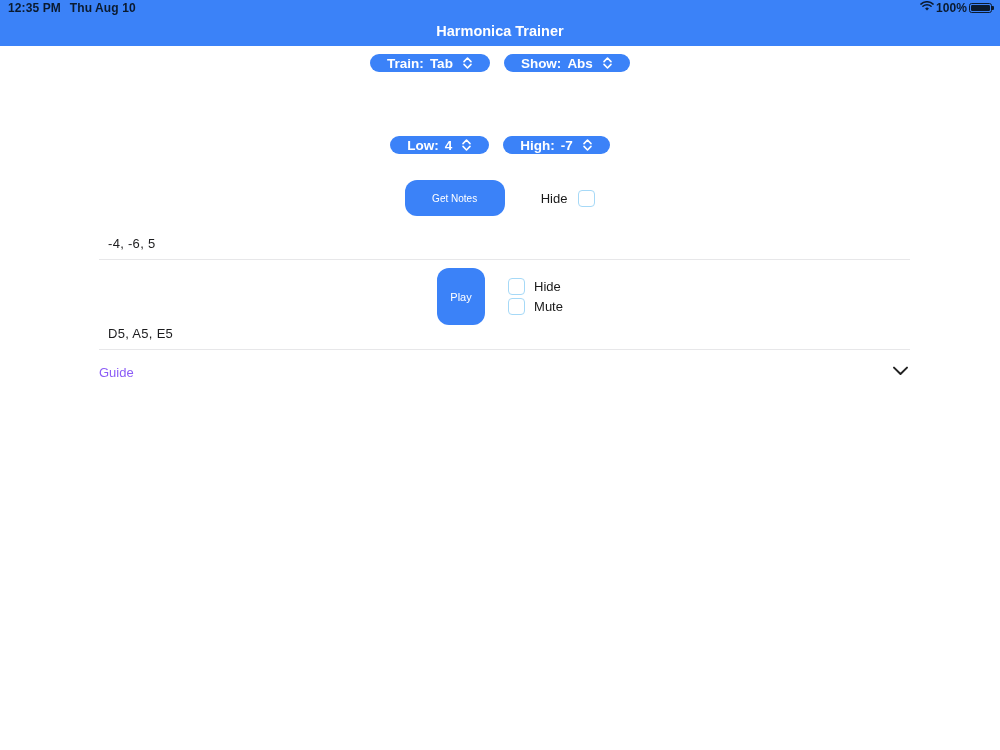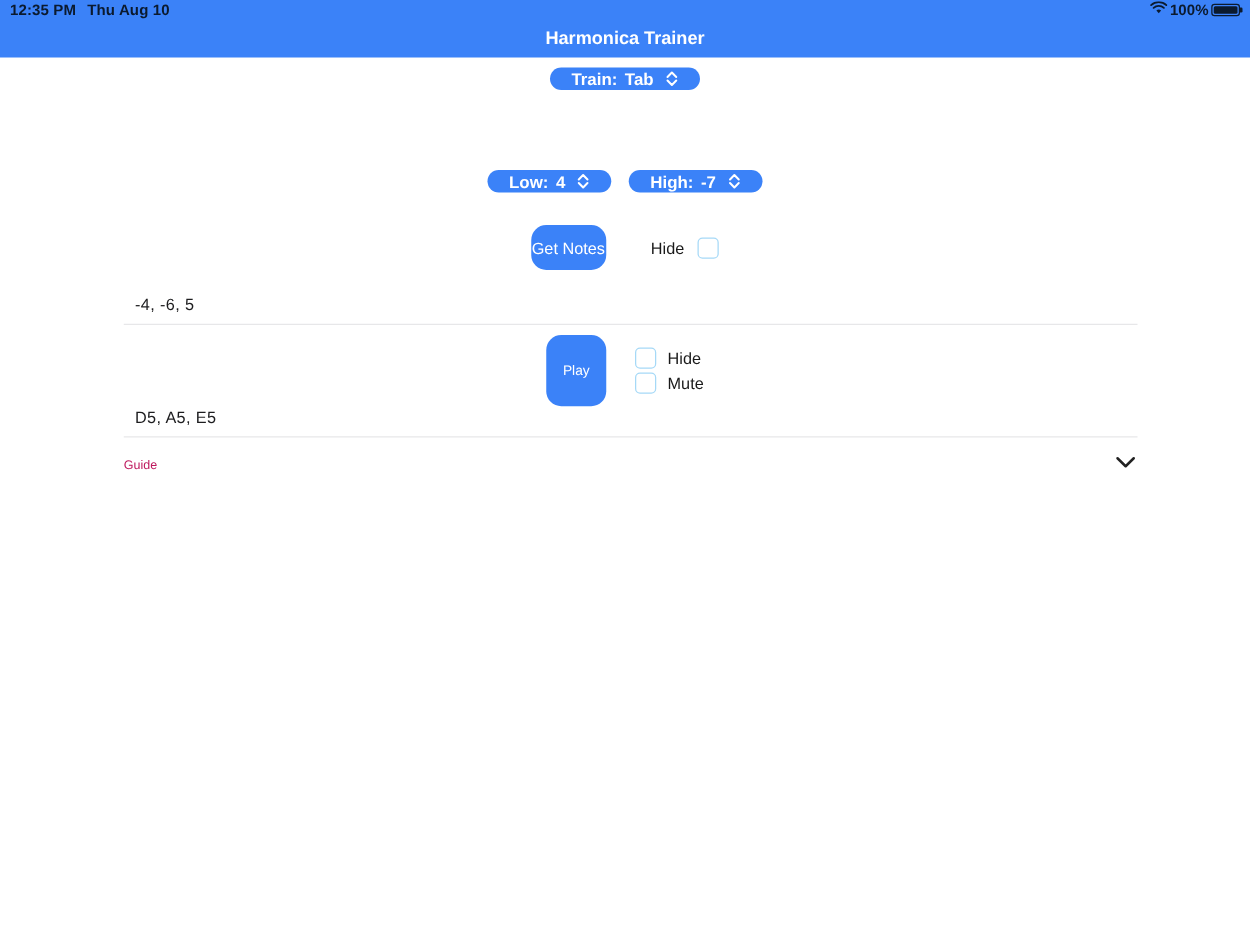--- a/index.html
+++ b/index.html
@@ -58,21 +58,21 @@
   }
   .pill .pval { margin-left: -3px; }
   .stepper { display: inline-block; line-height: 0; }
 
   
   .btn {
     background: #3b82f8; color: #fff; border: none; border-radius: 12px;
     font-family: inherit; cursor: pointer;
     display: inline-flex; align-items: center; justify-content: center;
   }
-  #get-notes-btn { width: 60px; height: 36px; font-size: 13px; }
+  #get-notes-btn { width: 100px; height: 36px; font-size: 10px; }
   #play-btn { width: 48px; height: 57px; font-size: 11px; }
 
   
   .cbox {
     width: 17px; height: 17px; border: 1.7px solid #a6d9f7;
     border-radius: 4px; background: #fff; display: inline-block; cursor: pointer;
     flex: 0 0 auto;
   }
   .cb-label { font-size: 13px; color: #1a1a1a; }
 
@@ -85,21 +85,21 @@
     position: absolute; left: 99px; width: 811px; height: 1px;
     background: #e7e7e9;
   }
 
   
   .guide-row {
     position: absolute; left: 99px; width: 811px; height: 28px;
     display: flex; align-items: center; justify-content: space-between;
     cursor: pointer;
   }
-  .guide-label { font-size: 10px; color: #be185d; }
+  .guide-label { font-size: 13px; color: #8b5cf6; }
 </style>
 </head>
 <body>
 
 <div id="app">
 
   <div class="statusbar">
     <div class="sb-left">
       <span>12:35 PM</span>
       <span>Thu Aug 10</span>
@@ -127,20 +127,30 @@
     <button class="pill">
       <span>Train:</span>
       <span class="pval">Tab</span>
       <span class="stepper">
         <svg width="11" height="14" viewBox="0 0 11 14">
           <path d="M2 5.6 L5.5 2 L9 5.6" stroke="#fff" stroke-width="1.6" fill="none" stroke-linecap="round" stroke-linejoin="round"></path>
           <path d="M2 8.4 L5.5 12 L9 8.4" stroke="#fff" stroke-width="1.6" fill="none" stroke-linecap="round" stroke-linejoin="round"></path>
         </svg>
       </span>
     </button>
+    <button class="pill">
+      <span>Show:</span>
+      <span class="pval">Abs</span>
+      <span class="stepper">
+        <svg width="11" height="14" viewBox="0 0 11 14">
+          <path d="M2 5.6 L5.5 2 L9 5.6" stroke="#fff" stroke-width="1.6" fill="none" stroke-linecap="round" stroke-linejoin="round"></path>
+          <path d="M2 8.4 L5.5 12 L9 8.4" stroke="#fff" stroke-width="1.6" fill="none" stroke-linecap="round" stroke-linejoin="round"></path>
+        </svg>
+      </span>
+    </button>
   </div>
 
 
   <div class="ctrl-row" style="top:136px;">
     <button class="pill">
       <span>Low:</span>
       <span class="pval">4</span>
       <span class="stepper">
         <svg width="11" height="14" viewBox="0 0 11 14">
           <path d="M2 5.6 L5.5 2 L9 5.6" stroke="#fff" stroke-width="1.6" fill="none" stroke-linecap="round" stroke-linejoin="round"></path>

